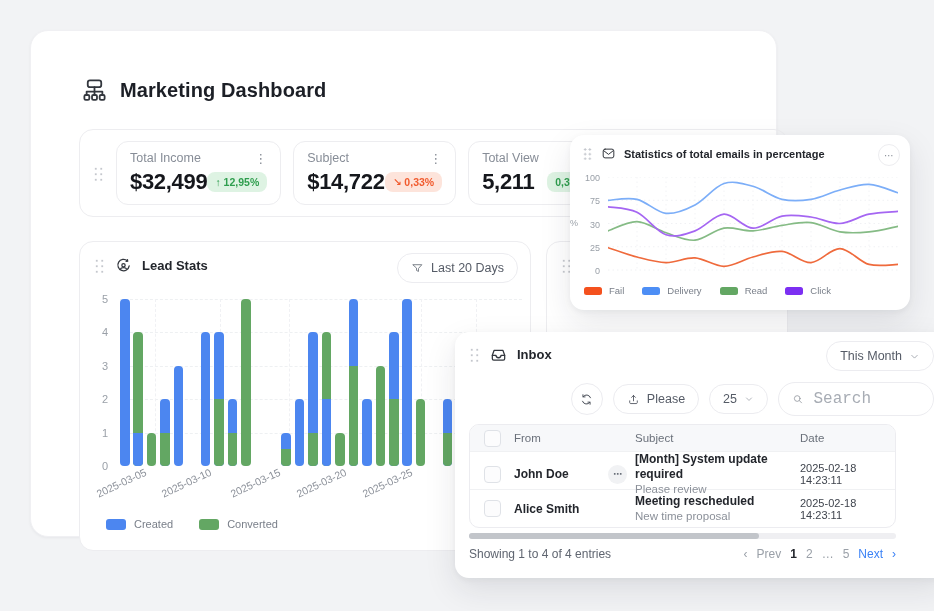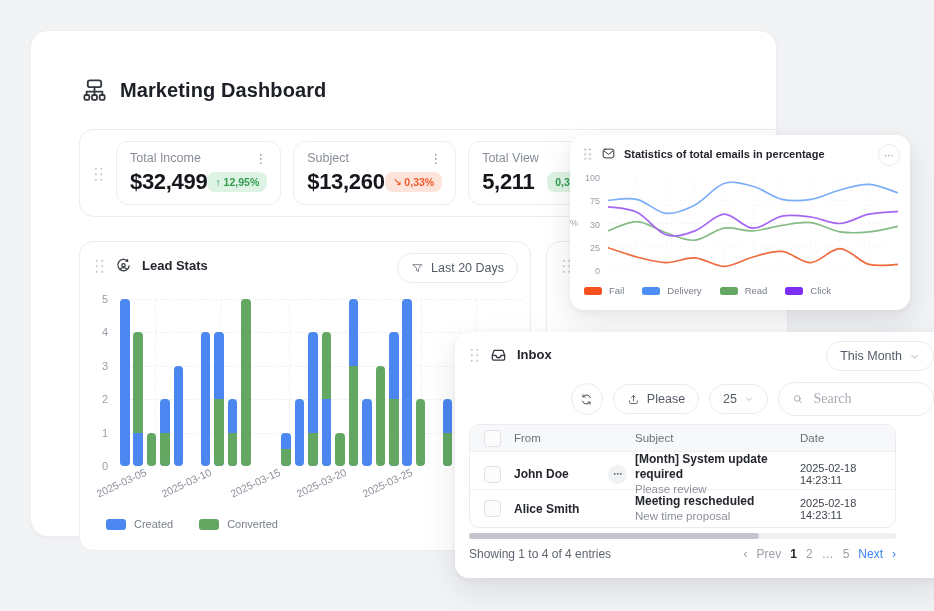--- a/index.html
+++ b/index.html
@@ -67,22 +67,22 @@
   .swatch-sm{width:18px;height:8px;border-radius:2.5px;}
   
   #inbox-card{left:455px;top:332px;width:493px;height:246px;}
   #inbox-head{display:flex;align-items:center;gap:9px;padding:13px 14px 0 14px;}
   #inbox-period{position:absolute;right:14px;top:9px;}
   #inbox-toolbar{position:absolute;right:14px;top:50px;display:flex;align-items:center;gap:10px;}
   .icon-btn{width:32px;height:32px;border:1px solid #ececf0;border-radius:50%;display:flex;
     align-items:center;justify-content:center;background:#fff;cursor:pointer;box-sizing:border-box;}
   #search-box{display:inline-flex;align-items:center;gap:8px;border:1px solid #ececf0;border-radius:18px;
     padding:0 13px;height:32px;width:128px;box-sizing:content-box;}
-  #search-box input{border:none;outline:none;font-size:14px;color:#3f444d;width:100%;
-    font-family:Liberation Serif, serif;background:transparent;}
+  #search-box input{border:none;outline:none;font-size:16px;color:#3f444d;width:100%;
+    font-family:Liberation Mono, monospace;background:transparent;}
   #search-box input::placeholder{color:#a7acb4;}
   #inbox-table{position:absolute;left:14px;top:92px;width:427px;border:1px solid #ececf0;
     border-radius:10px;overflow:hidden;box-sizing:border-box;}
   .trow{display:grid;grid-template-columns:44px 121px 165px 97px;align-items:center;}
   .trow.head{background:#f7f8fa;height:26px;font-size:11.5px;color:#6a707a;}
   .trow.body{height:37px;border-top:1px solid #f0f1f3;}
   .cb{width:15px;height:15px;border:1px solid #dfe2e7;border-radius:4px;background:#fcfcfd;margin-left:14px;}
   .from-cell{display:flex;align-items:center;font-size:12px;font-weight:700;color:#23262c;}
   .more-chip{width:19px;height:19px;border-radius:50%;background:#f1f2f4;color:#6a707a;font-size:9px;
     display:flex;align-items:center;justify-content:center;margin-left:auto;margin-right:8px;cursor:pointer;}
@@ -125,21 +125,21 @@
    <div class="kpi-bottom">
      <span class="kpi-value">$32,499</span>
      <span class="badge up">↑ 12,95%</span>
           </div>
         </div><div class="kpi-card">
           <div class="kpi-top">
      <span class="kpi-label">Subject</span>
      <span class="kpi-dots">⋮</span>
           </div>
    <div class="kpi-bottom">
-     <span class="kpi-value">$13,260</span>
+     <span class="kpi-value">$14,722</span>
      <span class="badge down">↘ 0,33%</span>
           </div>
         </div><div class="kpi-card">
           <div class="kpi-top">
      <span class="kpi-label">Total View</span>
      <span class="kpi-dots">⋮</span>
           </div>
    <div class="kpi-bottom">
      <span class="kpi-value">5,211</span>
      <span class="badge up">0,32% ↑</span>

